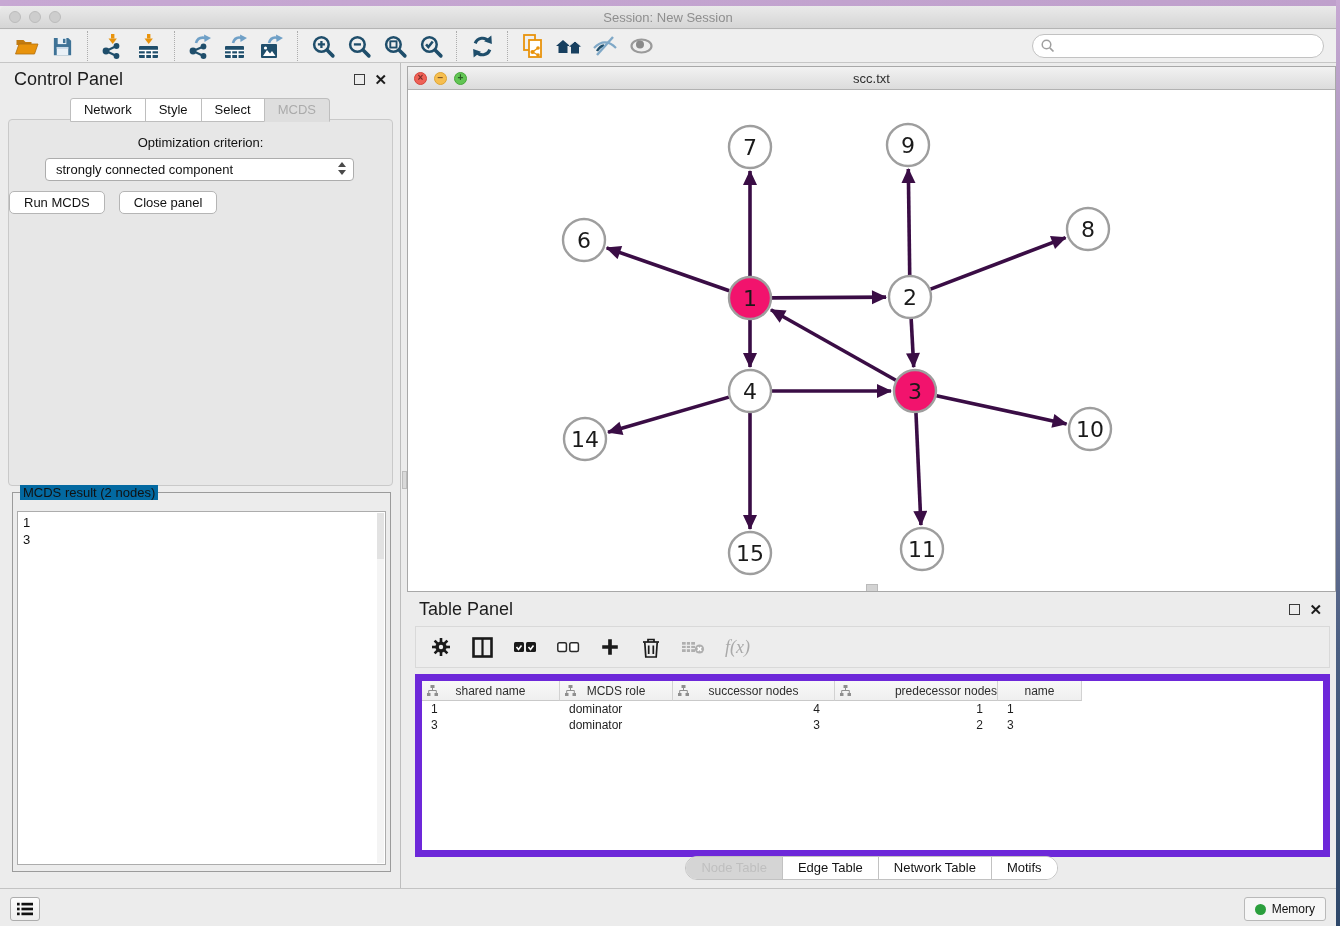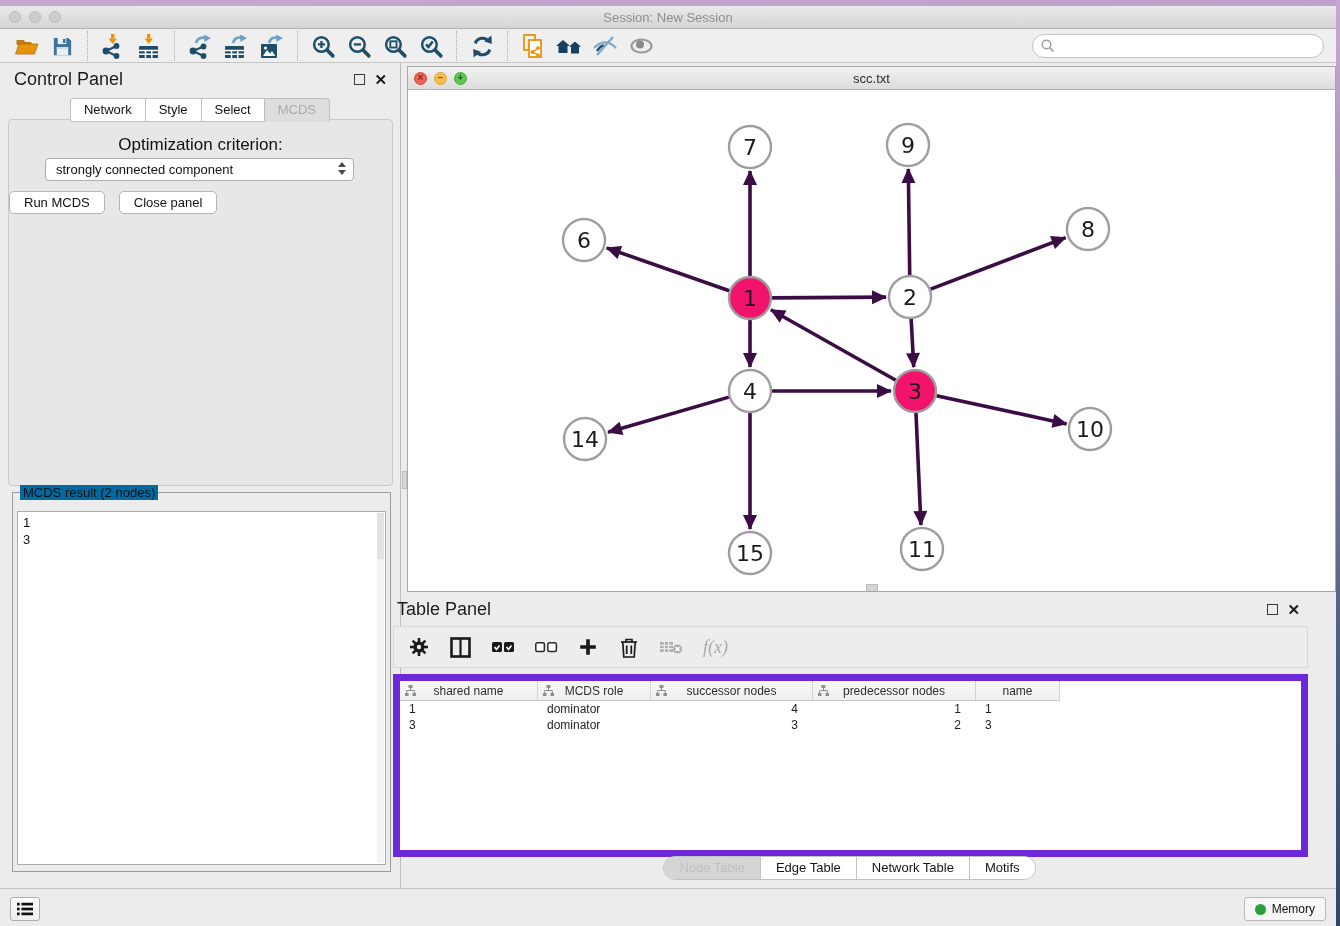--- a/index.html
+++ b/index.html
@@ -33,21 +33,21 @@
   .panel-head{display:flex;align-items:center;height:26px;padding:0 9px;}
   .panel-title{font-size:18px;color:#1C1C1C;flex:1;}
   .mini-float{width:11px;height:11px;border:1.6px solid #3A3A3A;margin-right:9px;}
   .mini-close{font-size:15px;font-weight:bold;color:#1C1C1C;line-height:11px;}
   .cp-tabs{position:absolute;top:32px;left:0;right:0;display:flex;justify-content:center;}
   .cp-tab{font-size:13px;color:#111;background:#FFF;border:1px solid #BEBEBE;padding:3px 13px 4px;margin-left:-1px;position:relative;z-index:2;}
   .cp-tab:first-child{border-radius:3px 0 0 0;}
   .cp-tab.active{background:#DEDEDE;color:#ABABAB;border-radius:0 4px 0 0;border-bottom-color:#DEDEDE;}
   .cp-pane{position:absolute;top:53px;left:3px;right:3px;height:367px;background:#E7E7E7;
     border:1px solid #C9C9C9;border-radius:4px;}
-  .crit-label{position:absolute;top:15px;left:0;right:0;text-align:center;font-size:17px;color:#111;}
+  .crit-label{position:absolute;top:15px;left:0;right:0;text-align:center;font-size:13px;color:#111;}
   .crit-select{position:absolute;top:38px;left:36px;right:38px;height:23px;background:#FFF;
     border:1px solid #ADADAD;border-radius:4px;display:flex;align-items:center;padding-left:10px;font-size:13px;color:#111;}
   .stepper{position:absolute;right:7px;top:3px;display:flex;flex-direction:column;gap:3px;align-items:center;}
   .tri-up{width:0;height:0;border-left:4px solid transparent;border-right:4px solid transparent;border-bottom:5px solid #4A4A4A;}
   .tri-dn{width:0;height:0;border-left:4px solid transparent;border-right:4px solid transparent;border-top:5px solid #4A4A4A;}
   .btn-row{position:absolute;top:71px;left:0;right:0;display:flex;gap:14px;}
   .pbtn{background:#FFF;border:1px solid #B5B5B5;border-radius:5px;font-size:13px;color:#111;
     padding:3px 14px;height:23px;font-family:"Liberation Sans",sans-serif;}
   .result-box{position:absolute;left:7px;right:5px;top:426px;height:380px;border:1px solid #9B9B9B;}
   .result-legend{position:absolute;top:-8px;left:7px;background:#0369a1;padding:0 3px;font-size:13px;color:#111;}
@@ -67,21 +67,21 @@
     font-size:10px;font-weight:bold;color:rgba(40,10,10,0.6);line-height:1;}
   .mac-red{background:#EE6156;border:1px solid #D5443B;}
   .mac-yellow{background:#F6BE4F;border:1px solid #DEA533;}
   .mac-green{background:#62C554;border:1px solid #47A73A;color:rgba(10,40,10,0.65);}
   .net-title{position:absolute;left:0;right:0;text-align:center;font-size:13px;color:#2E2E2E;}
   .net-canvas{position:relative;width:927px;height:501px;background:#FFF;}
   .net-canvas svg{display:block;}
   .h-grip{position:absolute;left:50%;bottom:0;transform:translateX(-50%);width:12px;height:7px;
     background:#D3D3D3;border:1px solid #BBBBBB;border-bottom:none;}
   
-  #table-panel{position:absolute;left:385px;top:596px;width:929px;height:292px;}
+  #table-panel{position:absolute;left:407px;top:596px;width:929px;height:292px;}
   .tp-toolbar{position:absolute;top:30px;left:8px;right:6px;height:42px;background:#EDEDED;
     border:1px solid #D9D9D9;display:flex;align-items:center;gap:19px;padding-left:14px;}
   .tp-btn{display:flex;align-items:center;justify-content:center;height:30px;}
   .fx{font-family:"Liberation Serif",serif;font-style:italic;font-size:18px;color:#A9A9A9;}
   .tablebox{position:absolute;top:78px;left:8px;right:6px;height:183px;background:#FFF;border:7px solid #6d28d9;overflow:hidden;}
   .thead{display:flex;height:20px;}
   .th{position:relative;background:linear-gradient(#F8F8F8,#EFEFEF);border-right:1px solid #D2D2D2;
     border-bottom:1px solid #C9C9C9;font-size:12px;color:#2E2E2E;display:flex;align-items:center;justify-content:center;}
   .th .sort-ic{position:absolute;left:5px;top:4px;}
   .trow{display:flex;height:16px;font-size:12px;color:#1E1E1E;}
@@ -516,21 +516,21 @@
               <rect x="3.5" y="0" width="4" height="3"></rect>
               <rect x="0" y="8" width="3.5" height="3"></rect>
               <rect x="7.5" y="8" width="3.5" height="3"></rect>
             </g>
             <g stroke="#8F8F8F" stroke-width="1">
               <path d="M5.5 3 v2.5 M1.7 8 V5.5 h7.6 V8" fill="none"></path>
             </g>
           </svg>
           <span>successor nodes</span>
         </div>
-        <div class="th" style="width: 163px;">
+        <div class="th" style="width: 163px; justify-content: flex-end;">
           <svg class="sort-ic" width="11" height="12" viewBox="0 0 11 12">
             <g fill="#8F8F8F">
               <rect x="3.5" y="0" width="4" height="3"></rect>
               <rect x="0" y="8" width="3.5" height="3"></rect>
               <rect x="7.5" y="8" width="3.5" height="3"></rect>
             </g>
             <g stroke="#8F8F8F" stroke-width="1">
               <path d="M5.5 3 v2.5 M1.7 8 V5.5 h7.6 V8" fill="none"></path>
             </g>
           </svg>

